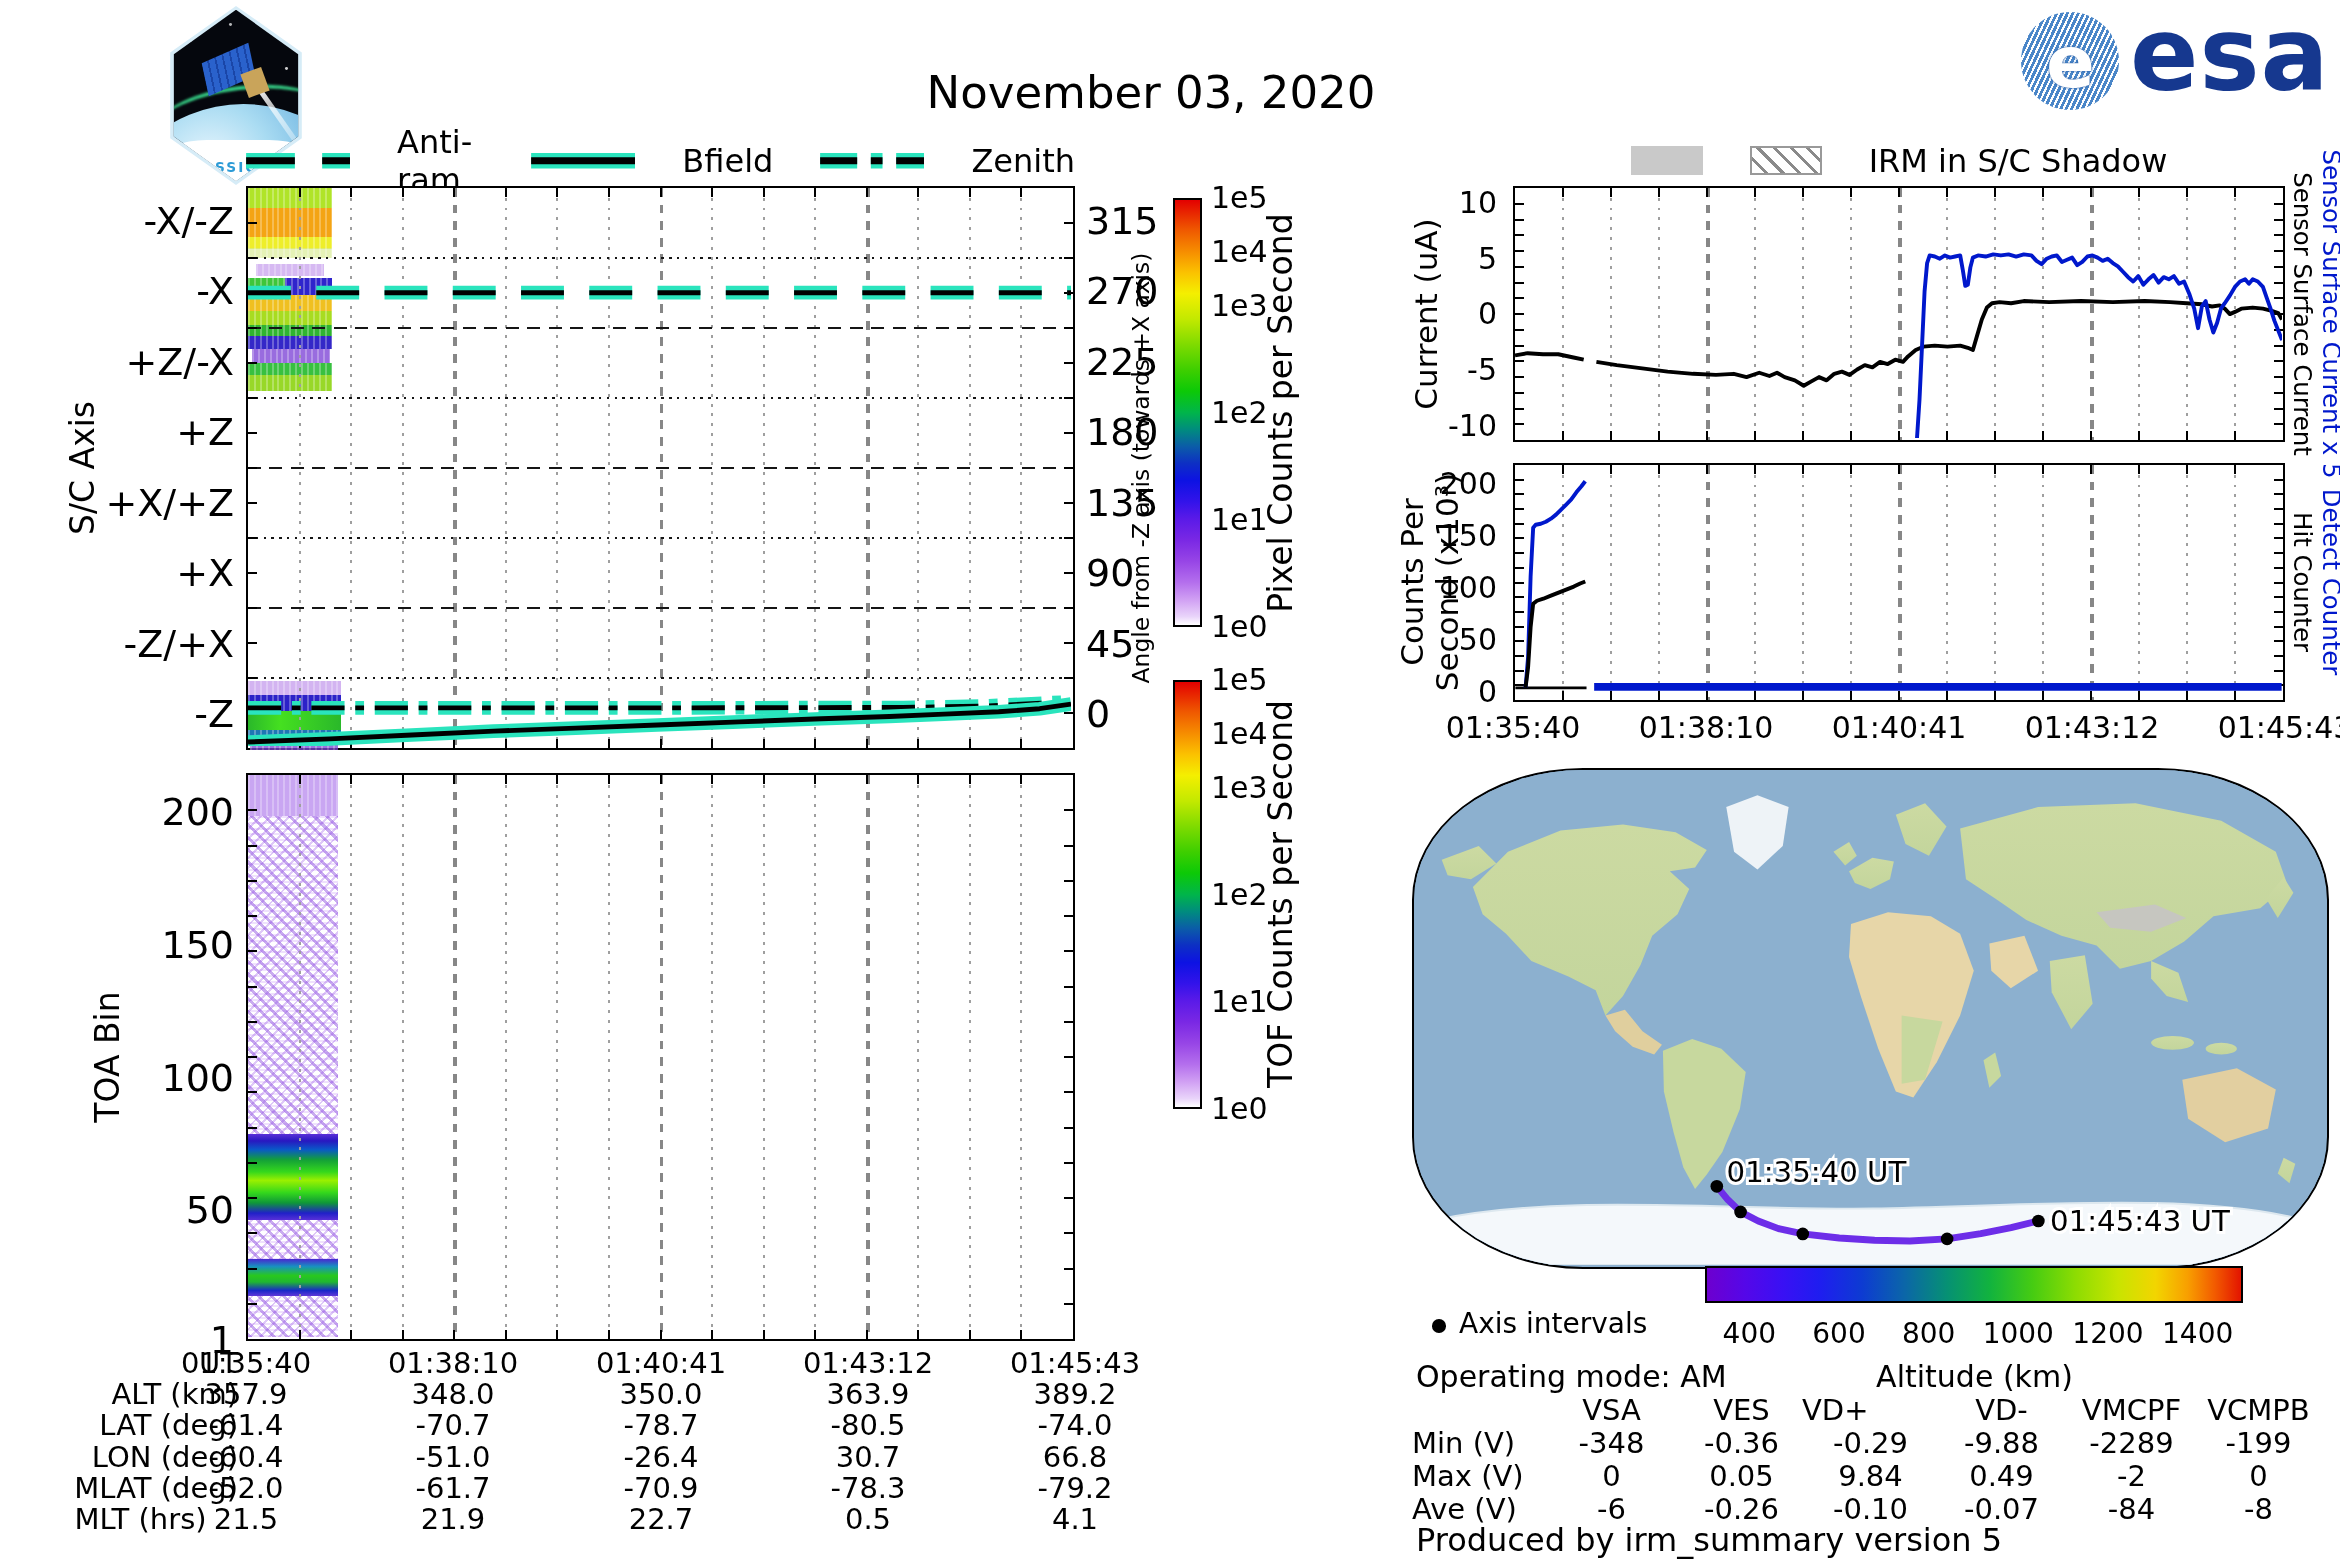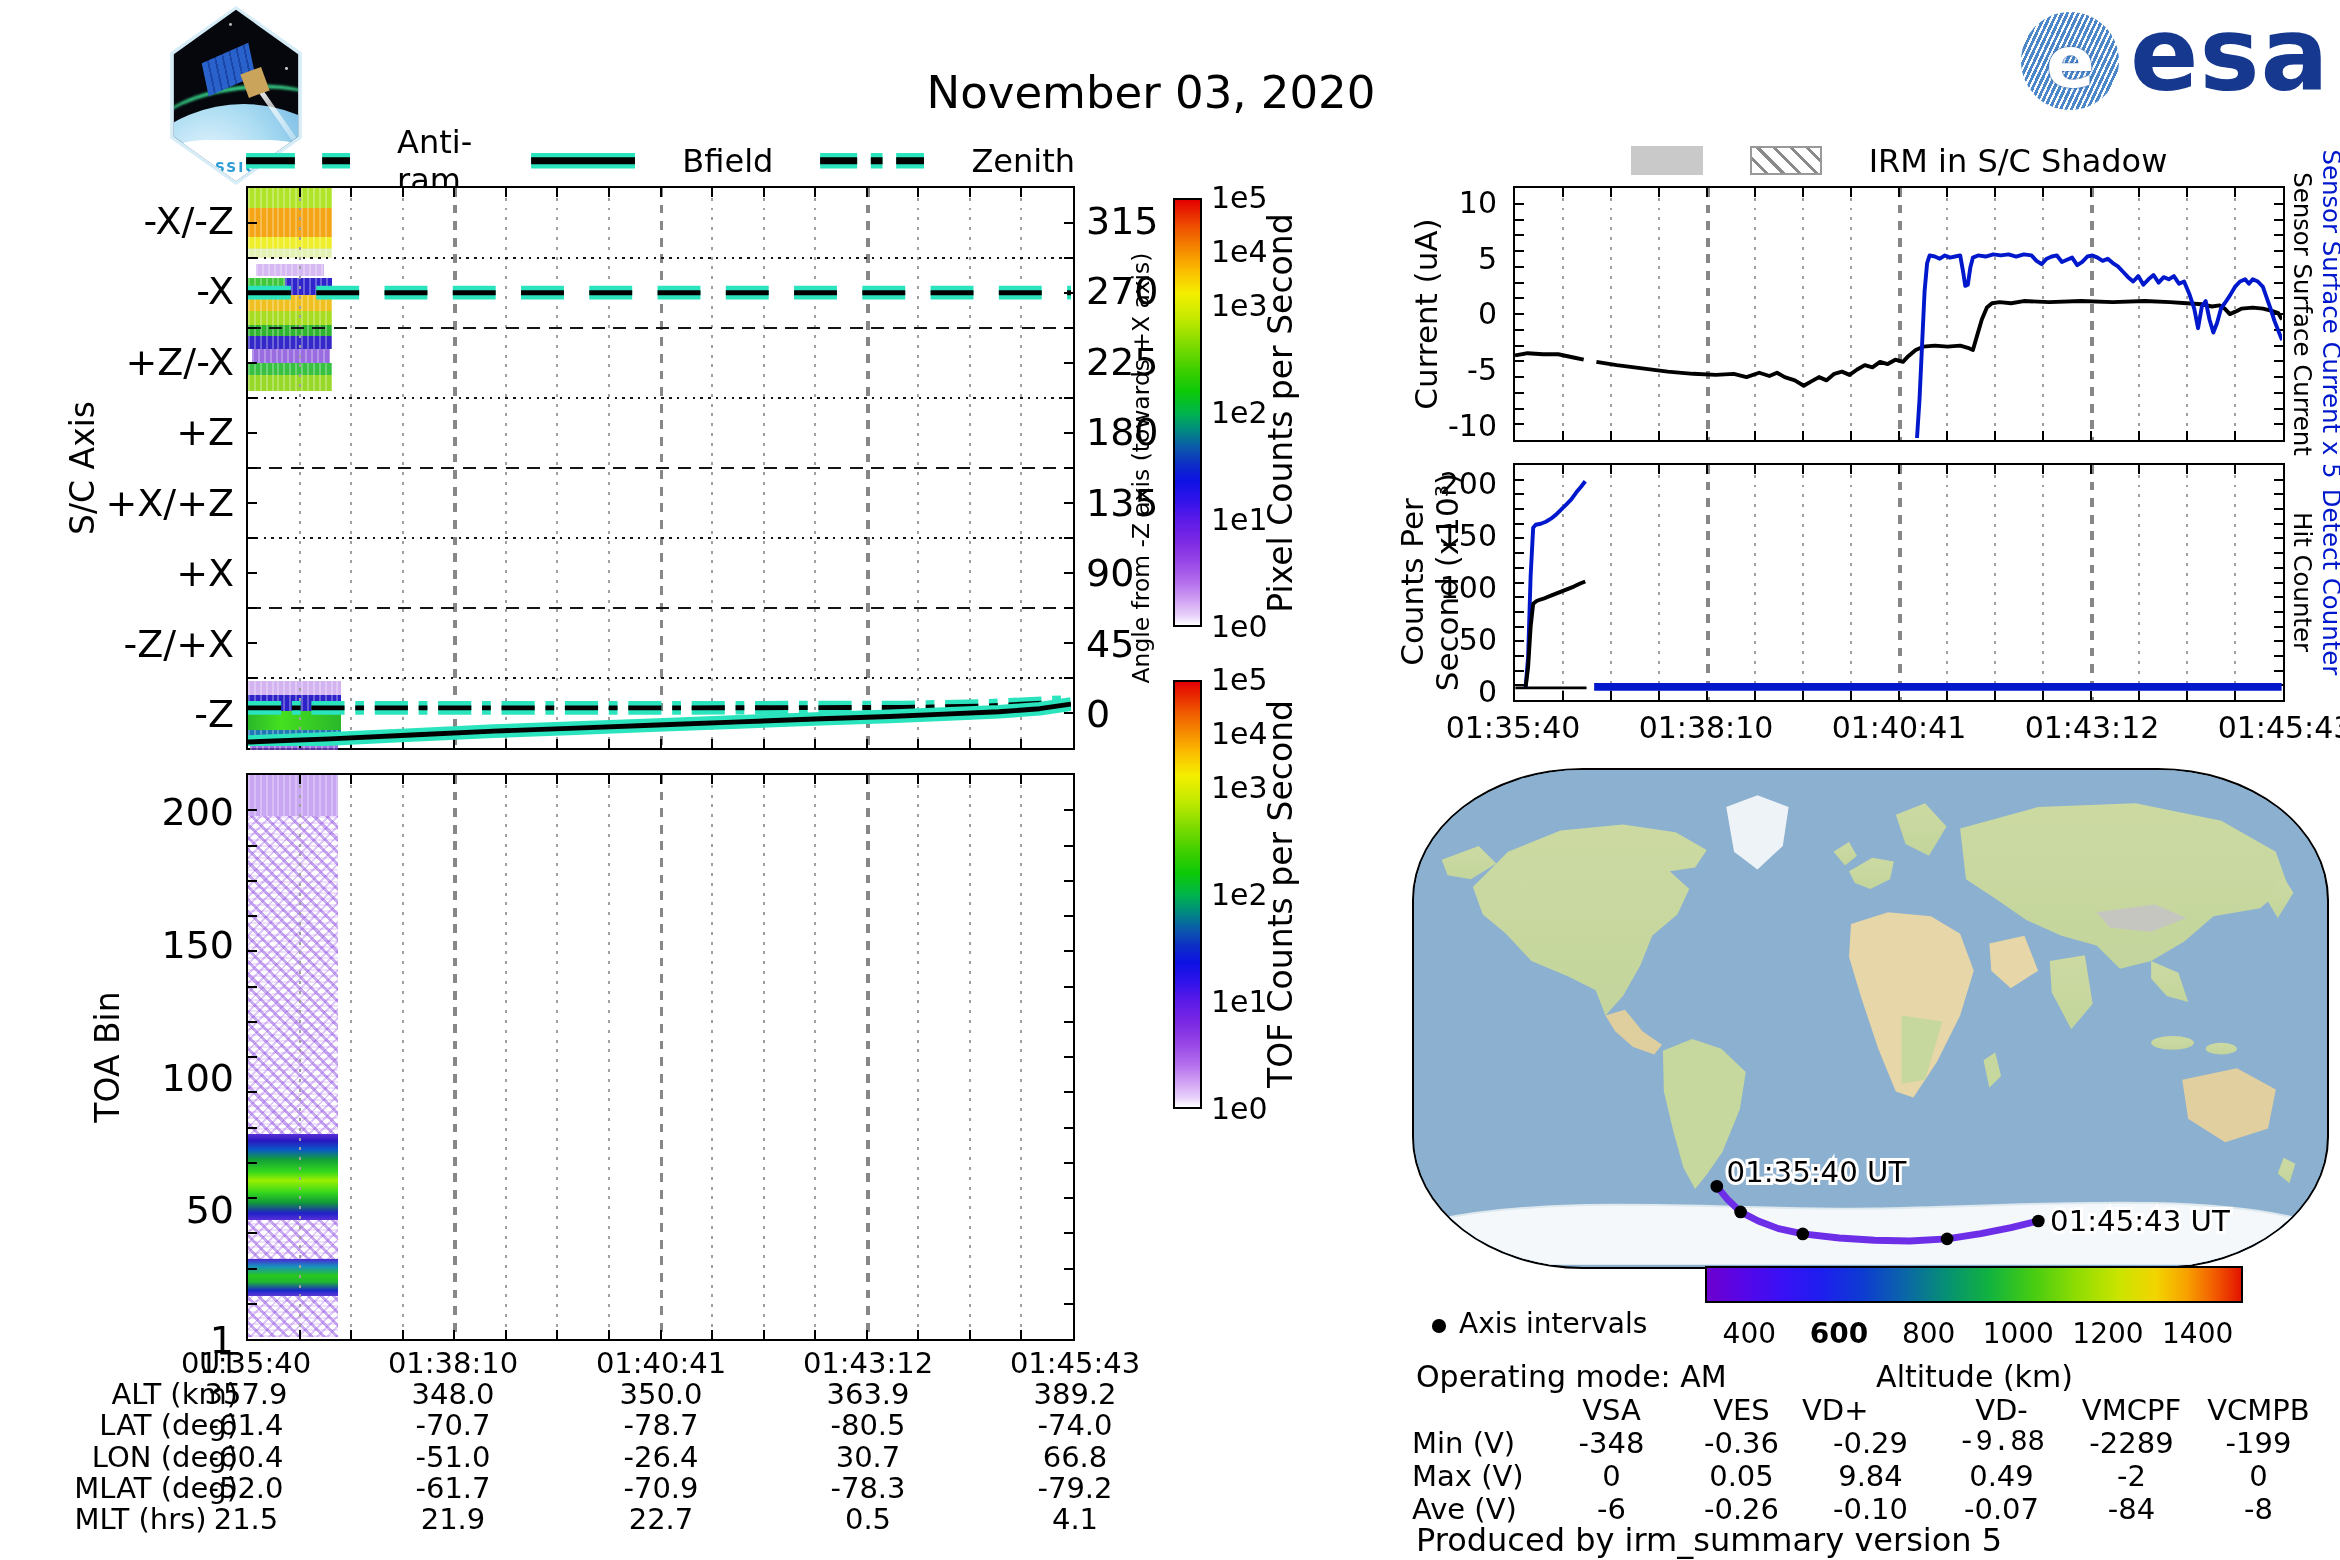--- a/index.html
+++ b/index.html
@@ -675,41 +675,41 @@
           <text x="652.3088888888889" y="472.84444444444443" font-size="30" fill="#000" stroke="#fff" stroke-width="6" paint-order="stroke" font-family="&quot;DejaVu Sans&quot;,&quot;Liberation Sans&quot;,sans-serif">01:45:43 UT</text>
         </g>
     </svg>
   </div>
 
   <div class="dotmark" style="left:1432px;top:1319px"></div>
   <div class="txt" style="left:1459px;top:1307px;font-size:28px">Axis intervals</div>
   <div id="acb" class="cbar" style="left:1705px;top:1266px;width:538px;height:37px"></div>
   <div id="acb-labels" class="xlabs small" style="left:1705px;top:1317px;width:538px">
       <span style="left: calc(8.33% - 59px);">400</span>
-      <span style="left: calc(25% - 59px); font-weight: bold;">600</span>
+      <span style="left: calc(25% - 59px);">600</span>
       <span style="left: calc(41.67% - 59px);">800</span>
       <span style="left: calc(58.33% - 59px);">1000</span>
       <span style="left: calc(75% - 59px);">1200</span>
       <span style="left: calc(91.67% - 59px);">1400</span>
     </div>
   <div class="txt" style="left:1416px;top:1359px;font-size:30px">Operating mode: AM</div>
   <div class="txt" style="left:1828px;top:1359px;width:293px;text-align:center;font-size:30px">Altitude (km)</div>
 
   <div id="volt-table" class="abs" style="left:1412px;top:1393px;width:897px;height:137px;font-size:29px">
       <span style="position: absolute; width: 137px; text-align: center; left: 131px; top: 0px;">VSA</span>
       <span style="position: absolute; width: 137px; text-align: center; left: 261px; top: 0px;">VES</span>
       <span style="position: absolute; width: 137px; text-align: left; left: 390px; top: 0px;">VD+</span>
       <span style="position: absolute; width: 137px; text-align: center; left: 521px; top: 0px;">VD-</span>
       <span style="position: absolute; width: 137px; text-align: center; left: 651px; top: 0px;">VMCPF</span>
       <span style="position: absolute; width: 137px; text-align: center; left: 778px; top: 0px;">VCMPB</span>
       <span style="position: absolute; left: 0px; width: 127px; text-align: left; top: 33px;">Min (V)</span>
       <span style="position: absolute; width: 137px; text-align: center; left: 131px; top: 33px;">-348</span>
       <span style="position: absolute; width: 137px; text-align: center; left: 261px; top: 33px;">-0.36</span>
       <span style="position: absolute; width: 137px; text-align: center; left: 390px; top: 33px;">-0.29</span>
-      <span style="position: absolute; width: 137px; text-align: center; left: 521px; top: 33px; font-family: Liberation Mono, monospace;">-9.88</span>
+      <span style="position: absolute; width: 137px; text-align: center; left: 521px; top: 33px;">-9.88</span>
       <span style="position: absolute; width: 137px; text-align: center; left: 651px; top: 33px;">-2289</span>
       <span style="position: absolute; width: 137px; text-align: center; left: 778px; top: 33px;">-199</span>
       <span style="position: absolute; left: 0px; width: 127px; text-align: left; top: 66px;">Max (V)</span>
       <span style="position: absolute; width: 137px; text-align: center; left: 131px; top: 66px;">0</span>
       <span style="position: absolute; width: 137px; text-align: center; left: 261px; top: 66px;">0.05</span>
       <span style="position: absolute; width: 137px; text-align: center; left: 390px; top: 66px;">9.84</span>
       <span style="position: absolute; width: 137px; text-align: center; left: 521px; top: 66px;">0.49</span>
       <span style="position: absolute; width: 137px; text-align: center; left: 651px; top: 66px;">-2</span>
       <span style="position: absolute; width: 137px; text-align: center; left: 778px; top: 66px;">0</span>
       <span style="position: absolute; left: 0px; width: 127px; text-align: left; top: 99px;">Ave (V)</span>

